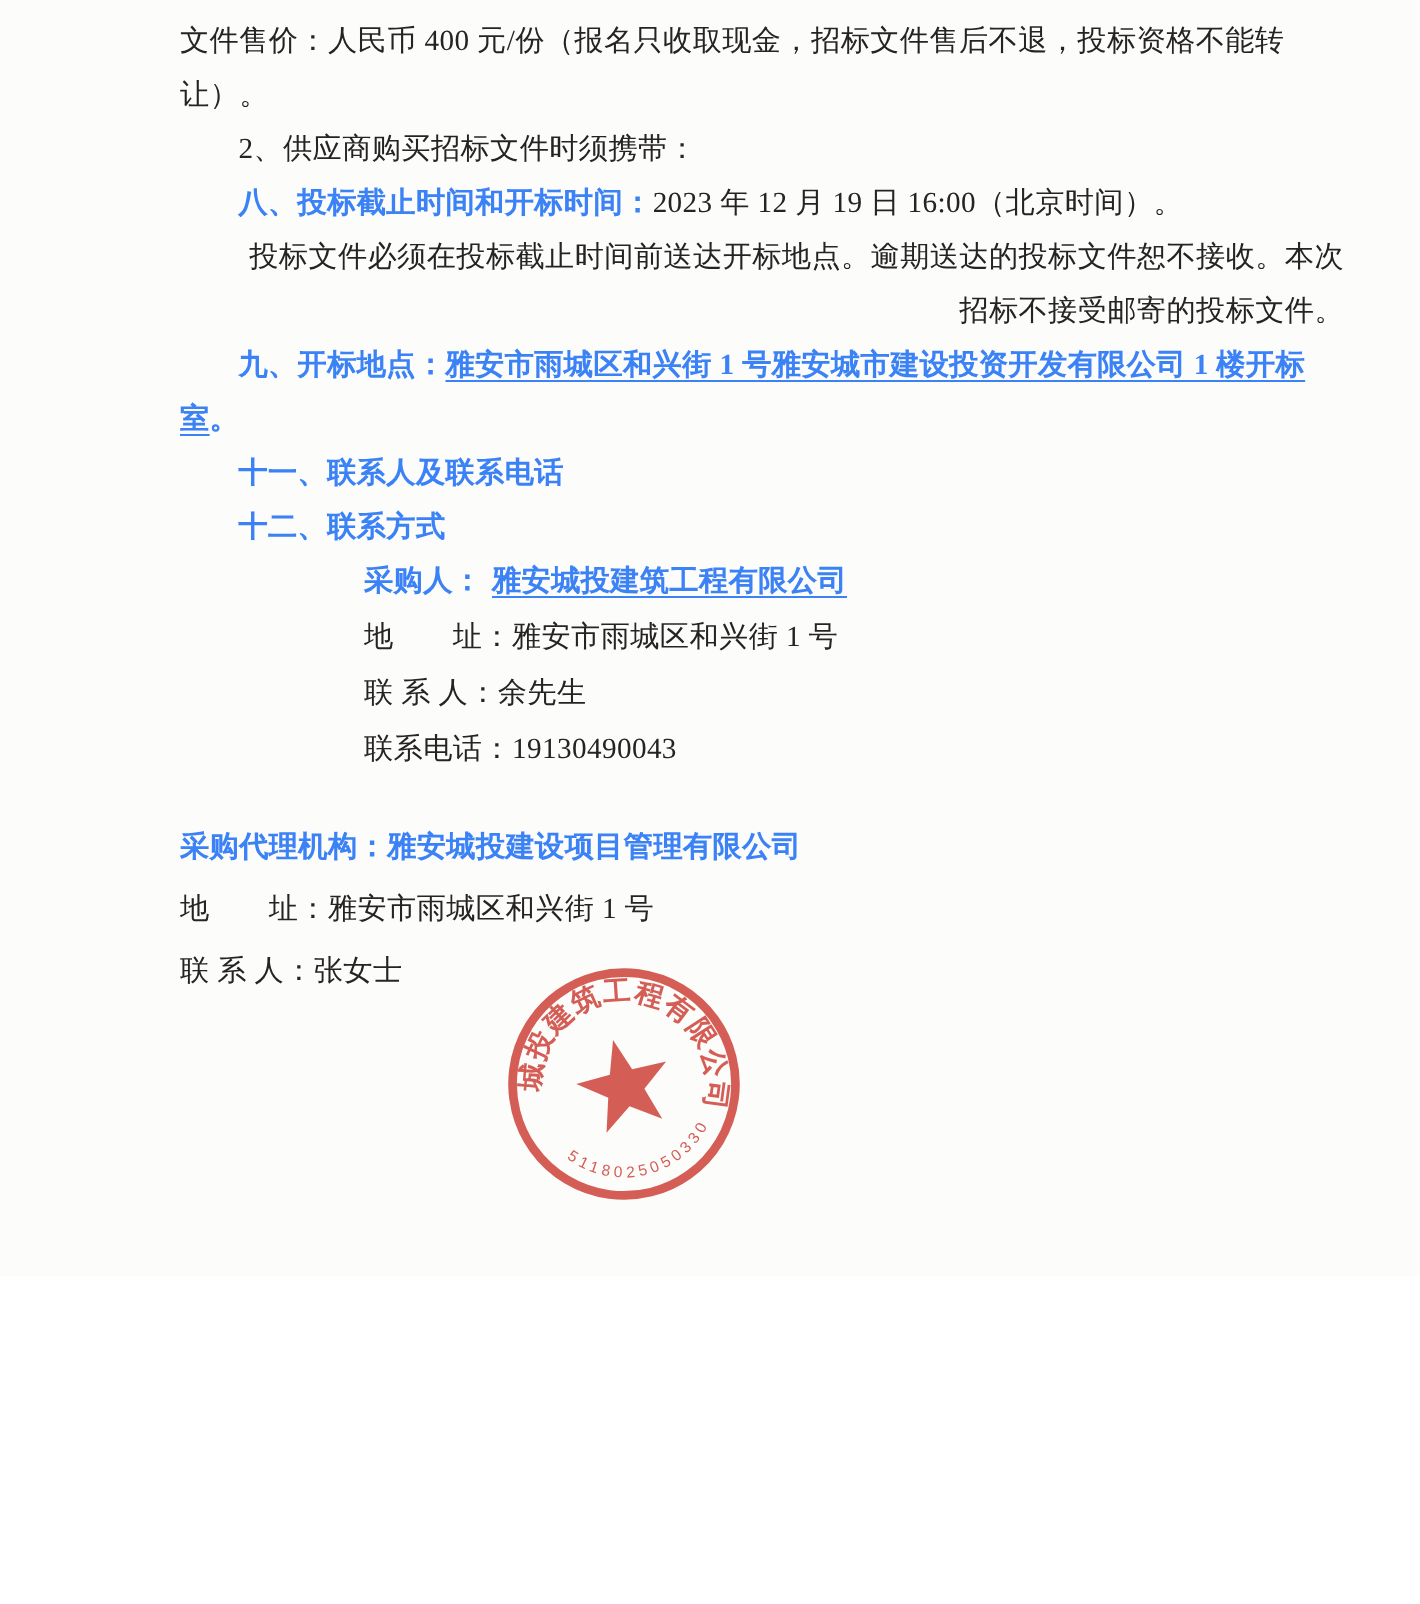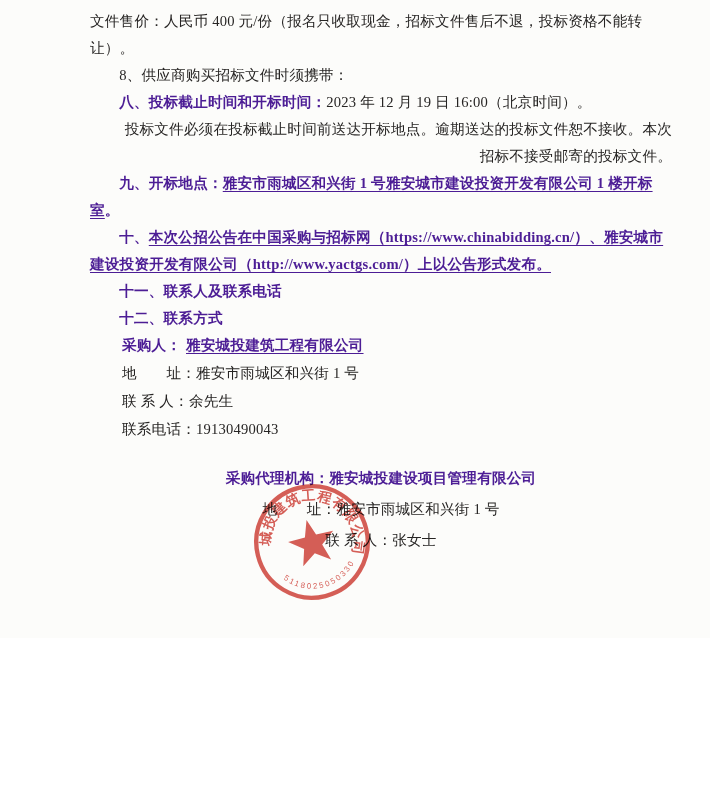--- a/index.html
+++ b/index.html
@@ -15,74 +15,73 @@
     position:absolute;top:0;left:0;
     width:710px;
     padding:8px 38px 0 90px;
     box-sizing:border-box;
     font-size:14.6px;
     line-height:27px;
     letter-spacing:0.2px;
   }
   .doc p{margin:0;}
   .ind{text-indent:2em;}
-  b,.b{font-weight:bold;color:#4c1d95;}
+  b,.b{font-weight:bold;color:#3b82f6;}
   .u{text-decoration:underline;text-underline-offset:3px;text-decoration-thickness:1px;}
   .mb5{margin-bottom:5px;}
   .mb4{margin-bottom:4px;text-align:right;}
   .mb3{margin-bottom:3px;}
   .mb2{margin-bottom:2px;}
   .mb1{margin-bottom:1px;}
   .mb7{margin-bottom:7px;}
   .mb9{margin-bottom:9px;font-family:Liberation Serif, serif;}
-  .contact{margin-left:32px;}
+  .contact{margin-left:92px;}
   .contact .row{margin:0 0 1px 0;}
   .agency-head{margin-left:45px;}
   .agency .row{margin:0 0 4px 0;}
   .lbl{display:inline-block;min-width:64px;}
   .stamp{
     position:absolute;
     mix-blend-mode:multiply;
     pointer-events:none;
   }
   .stamp-1{left:238px;top:468px;width:148px;height:148px;opacity:0.82;}
   .stamp-2{left:210px;top:624px;width:152px;height:152px;opacity:0.58;}
 </style>
 </head>
 <body>
 
 <div class="page">
   <div class="doc">
 
     <p class="mb5">文件售价：人民币 400 元/份（报名只收取现金，招标文件售后不退，投标资格不能转让）。</p>
 
-    <p class="ind">8、供应商购买招标文件时须携带：</p>
+    <p class="ind">2、供应商购买招标文件时须携带：</p>
 
 
     <p class="ind mb1"><b>八、投标截止时间和开标时间：</b><span>2023 年 12 月 19 日 16:00（北京时间）。</span></p>
 
     <p class="ind mb4">投标文件必须在投标截止时间前送达开标地点。逾期送达的投标文件恕不接收。本次招标不接受邮寄的投标文件。</p>
 
     <p class="ind mb3"><b>九、开标地点：</b><b class="u">雅安市雨城区和兴街 1 号雅安城市建设投资开发有限公司 1 楼开标室</b><b>。</b></p>
 
-    <p class="ind mb2"><b>十、</b><b class="u">本次公招公告在中国采购与招标网（https://www.chinabidding.cn/）、雅安城市建设投资开发有限公司（http://www.yactgs.com/）上以公告形式发布。</b></p>
 
     <p class="ind mb7"><b>十一、联系人及联系电话</b></p>
 
 
     <p class="ind mb9"><b>十二、联系方式</b></p>
 
     <div class="contact">
       <p class="row"><b class="lbl">采购人：</b><b class="u">雅安城投建筑工程有限公司</b></p>
       <p class="row"><span class="lbl">地　　址：</span><span>雅安市雨城区和兴街 1 号</span></p>
       <p class="row"><span class="lbl">联 系 人：</span><span>余先生</span></p>
       <p class="row"><span class="lbl">联系电话：</span><span>19130490043</span></p>
     </div>
 
-    <div class="agency" style="margin-top:22px;text-align:center;">
+    <div class="agency" style="margin-top:22px;">
       <p class="row agency-head"><b>采购代理机构：</b><b>雅安城投建设项目管理有限公司</b></p>
       <p class="row contact"><span class="lbl">地　　址：</span><span>雅安市雨城区和兴街 1 号</span></p>
       <p class="row contact"><span class="lbl">联 系 人：</span><span>张女士</span></p>
     </div>
   </div>
 
   <div class="stamp stamp-1">
     <svg viewBox="0 0 170 170" width="148" height="148">
       <g transform="rotate(-14 85 85)" fill="#cf3b33" stroke="none">
         <circle cx="85" cy="85" r="64" fill="none" stroke="#cf3b33" stroke-width="5"></circle>

